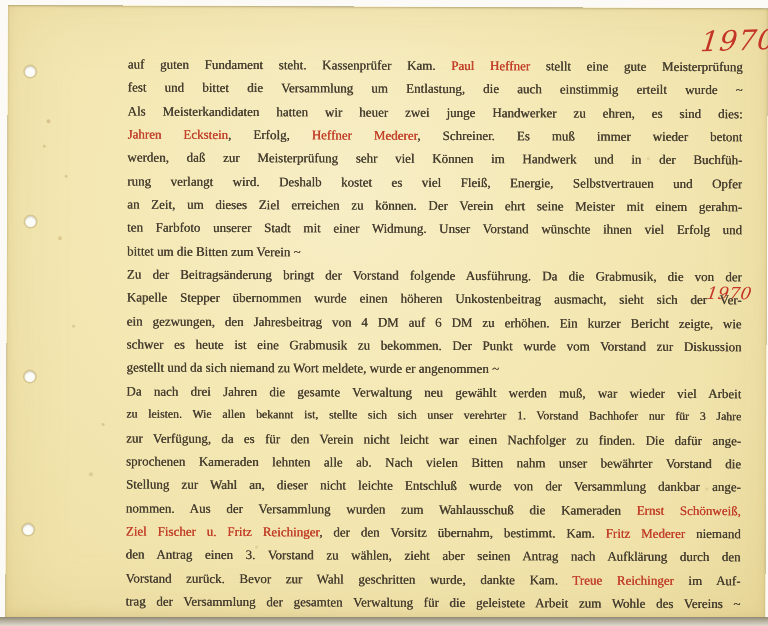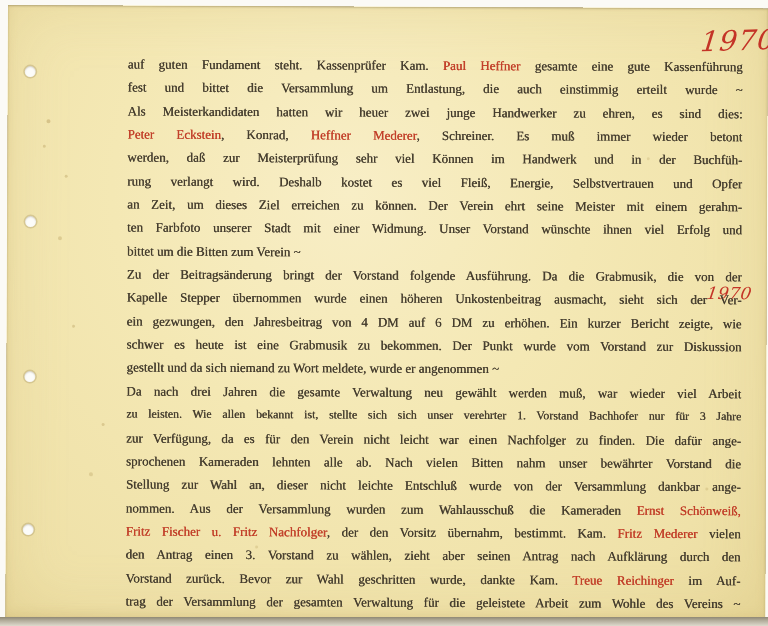--- a/index.html
+++ b/index.html
@@ -74,40 +74,40 @@
 <div class="scan">
   <div class="paper">
     <div class="hole hole-1"></div>
     <div class="hole hole-2"></div>
     <div class="hole hole-3"></div>
     <div class="hole hole-4"></div>
     <div class="speckles"></div>
     <div class="page-number">1970</div>
     <div class="margin-year">1970</div>
     <div class="textblock">
-        <div class="line"><span class="black-ink">auf guten Fundament steht. Kassenprüfer Kam. </span><span class="red-ink">Paul Heffner</span><span class="black-ink"> gesamte eine gute Kassenführung</span></div>
+        <div class="line"><span class="black-ink">auf guten Fundament steht. Kassenprüfer Kam. </span><span class="red-ink">Paul Heffner</span><span class="black-ink"> stellt eine gute Meisterprüfung</span></div>
         <div class="line"><span class="black-ink">fest und bittet die Versammlung um Entlastung, die auch einstimmig erteilt wurde ~</span></div>
         <div class="line"><span class="black-ink">Als Meisterkandidaten hatten wir heuer zwei junge Handwerker zu ehren, es sind dies:</span></div>
-        <div class="line"><span class="red-ink">Peter Eckstein</span><span class="black-ink">, Konrad, </span><span class="red-ink">Heffner Mederer</span><span class="black-ink">, Schreiner. Es muß immer wieder betont</span></div>
+        <div class="line"><span class="red-ink">Jahren Eckstein</span><span class="black-ink">, Erfolg, </span><span class="red-ink">Heffner Mederer</span><span class="black-ink">, Schreiner. Es muß immer wieder betont</span></div>
         <div class="line"><span class="black-ink">werden, daß zur Meisterprüfung sehr viel Können im Handwerk und in der Buchfüh-</span></div>
         <div class="line"><span class="black-ink">rung verlangt wird. Deshalb kostet es viel Fleiß, Energie, Selbstvertrauen und Opfer</span></div>
         <div class="line"><span class="black-ink">an Zeit, um dieses Ziel erreichen zu können. Der Verein ehrt seine Meister mit einem gerahm-</span></div>
         <div class="line"><span class="black-ink">ten Farbfoto unserer Stadt mit einer Widmung. Unser Vorstand wünschte ihnen viel Erfolg und</span></div>
         <div class="line noflush"><span class="black-ink">bittet um die Bitten zum Verein ~</span></div>
         <div class="line"><span class="black-ink">Zu der Beitragsänderung bringt der Vorstand folgende Ausführung. Da die Grabmusik, die von der</span></div>
         <div class="line"><span class="black-ink">Kapelle Stepper übernommen wurde einen höheren Unkostenbeitrag ausmacht, sieht sich der Ver-</span></div>
         <div class="line"><span class="black-ink">ein gezwungen, den Jahresbeitrag von 4 DM auf 6 DM zu erhöhen. Ein kurzer Bericht zeigte, wie</span></div>
         <div class="line"><span class="black-ink">schwer es heute ist eine Grabmusik zu bekommen. Der Punkt wurde vom Vorstand zur Diskussion</span></div>
         <div class="line noflush"><span class="black-ink">gestellt und da sich niemand zu Wort meldete, wurde er angenommen ~</span></div>
         <div class="line"><span class="black-ink">Da nach drei Jahren die gesamte Verwaltung neu gewählt werden muß, war wieder viel Arbeit</span></div>
         <div class="line"><span class="black-ink">zu leisten. Wie allen bekannt ist, stellte sich sich unser verehrter 1. Vorstand Bachhofer nur für 3 Jahre</span></div>
         <div class="line"><span class="black-ink">zur Verfügung, da es für den Verein nicht leicht war einen Nachfolger zu finden. Die dafür ange-</span></div>
         <div class="line"><span class="black-ink">sprochenen Kameraden lehnten alle ab. Nach vielen Bitten nahm unser bewährter Vorstand die</span></div>
         <div class="line"><span class="black-ink">Stellung zur Wahl an, dieser nicht leichte Entschluß wurde von der Versammlung dankbar ange-</span></div>
         <div class="line"><span class="black-ink">nommen. Aus der Versammlung wurden zum Wahlausschuß die Kameraden </span><span class="red-ink">Ernst Schönweiß,</span></div>
-        <div class="line"><span class="red-ink">Fritz Fischer u. Fritz Nachfolger</span><span class="black-ink">, der den Vorsitz übernahm, bestimmt. Kam. </span><span class="red-ink">Fritz Mederer</span><span class="black-ink"> vielen</span></div>
+        <div class="line"><span class="red-ink">Ziel Fischer u. Fritz Reichinger</span><span class="black-ink">, der den Vorsitz übernahm, bestimmt. Kam. </span><span class="red-ink">Fritz Mederer</span><span class="black-ink"> niemand</span></div>
         <div class="line"><span class="black-ink">den Antrag einen 3. Vorstand zu wählen, zieht aber seinen Antrag nach Aufklärung durch den</span></div>
         <div class="line"><span class="black-ink">Vorstand zurück. Bevor zur Wahl geschritten wurde, dankte Kam. </span><span class="red-ink">Treue Reichinger</span><span class="black-ink"> im Auf-</span></div>
         <div class="line"><span class="black-ink">trag der Versammlung der gesamten Verwaltung für die geleistete Arbeit zum Wohle des Vereins ~</span></div>
       </div>
   </div>
   <div class="bottom-strip"></div>
 </div>
 
 </body></html>

